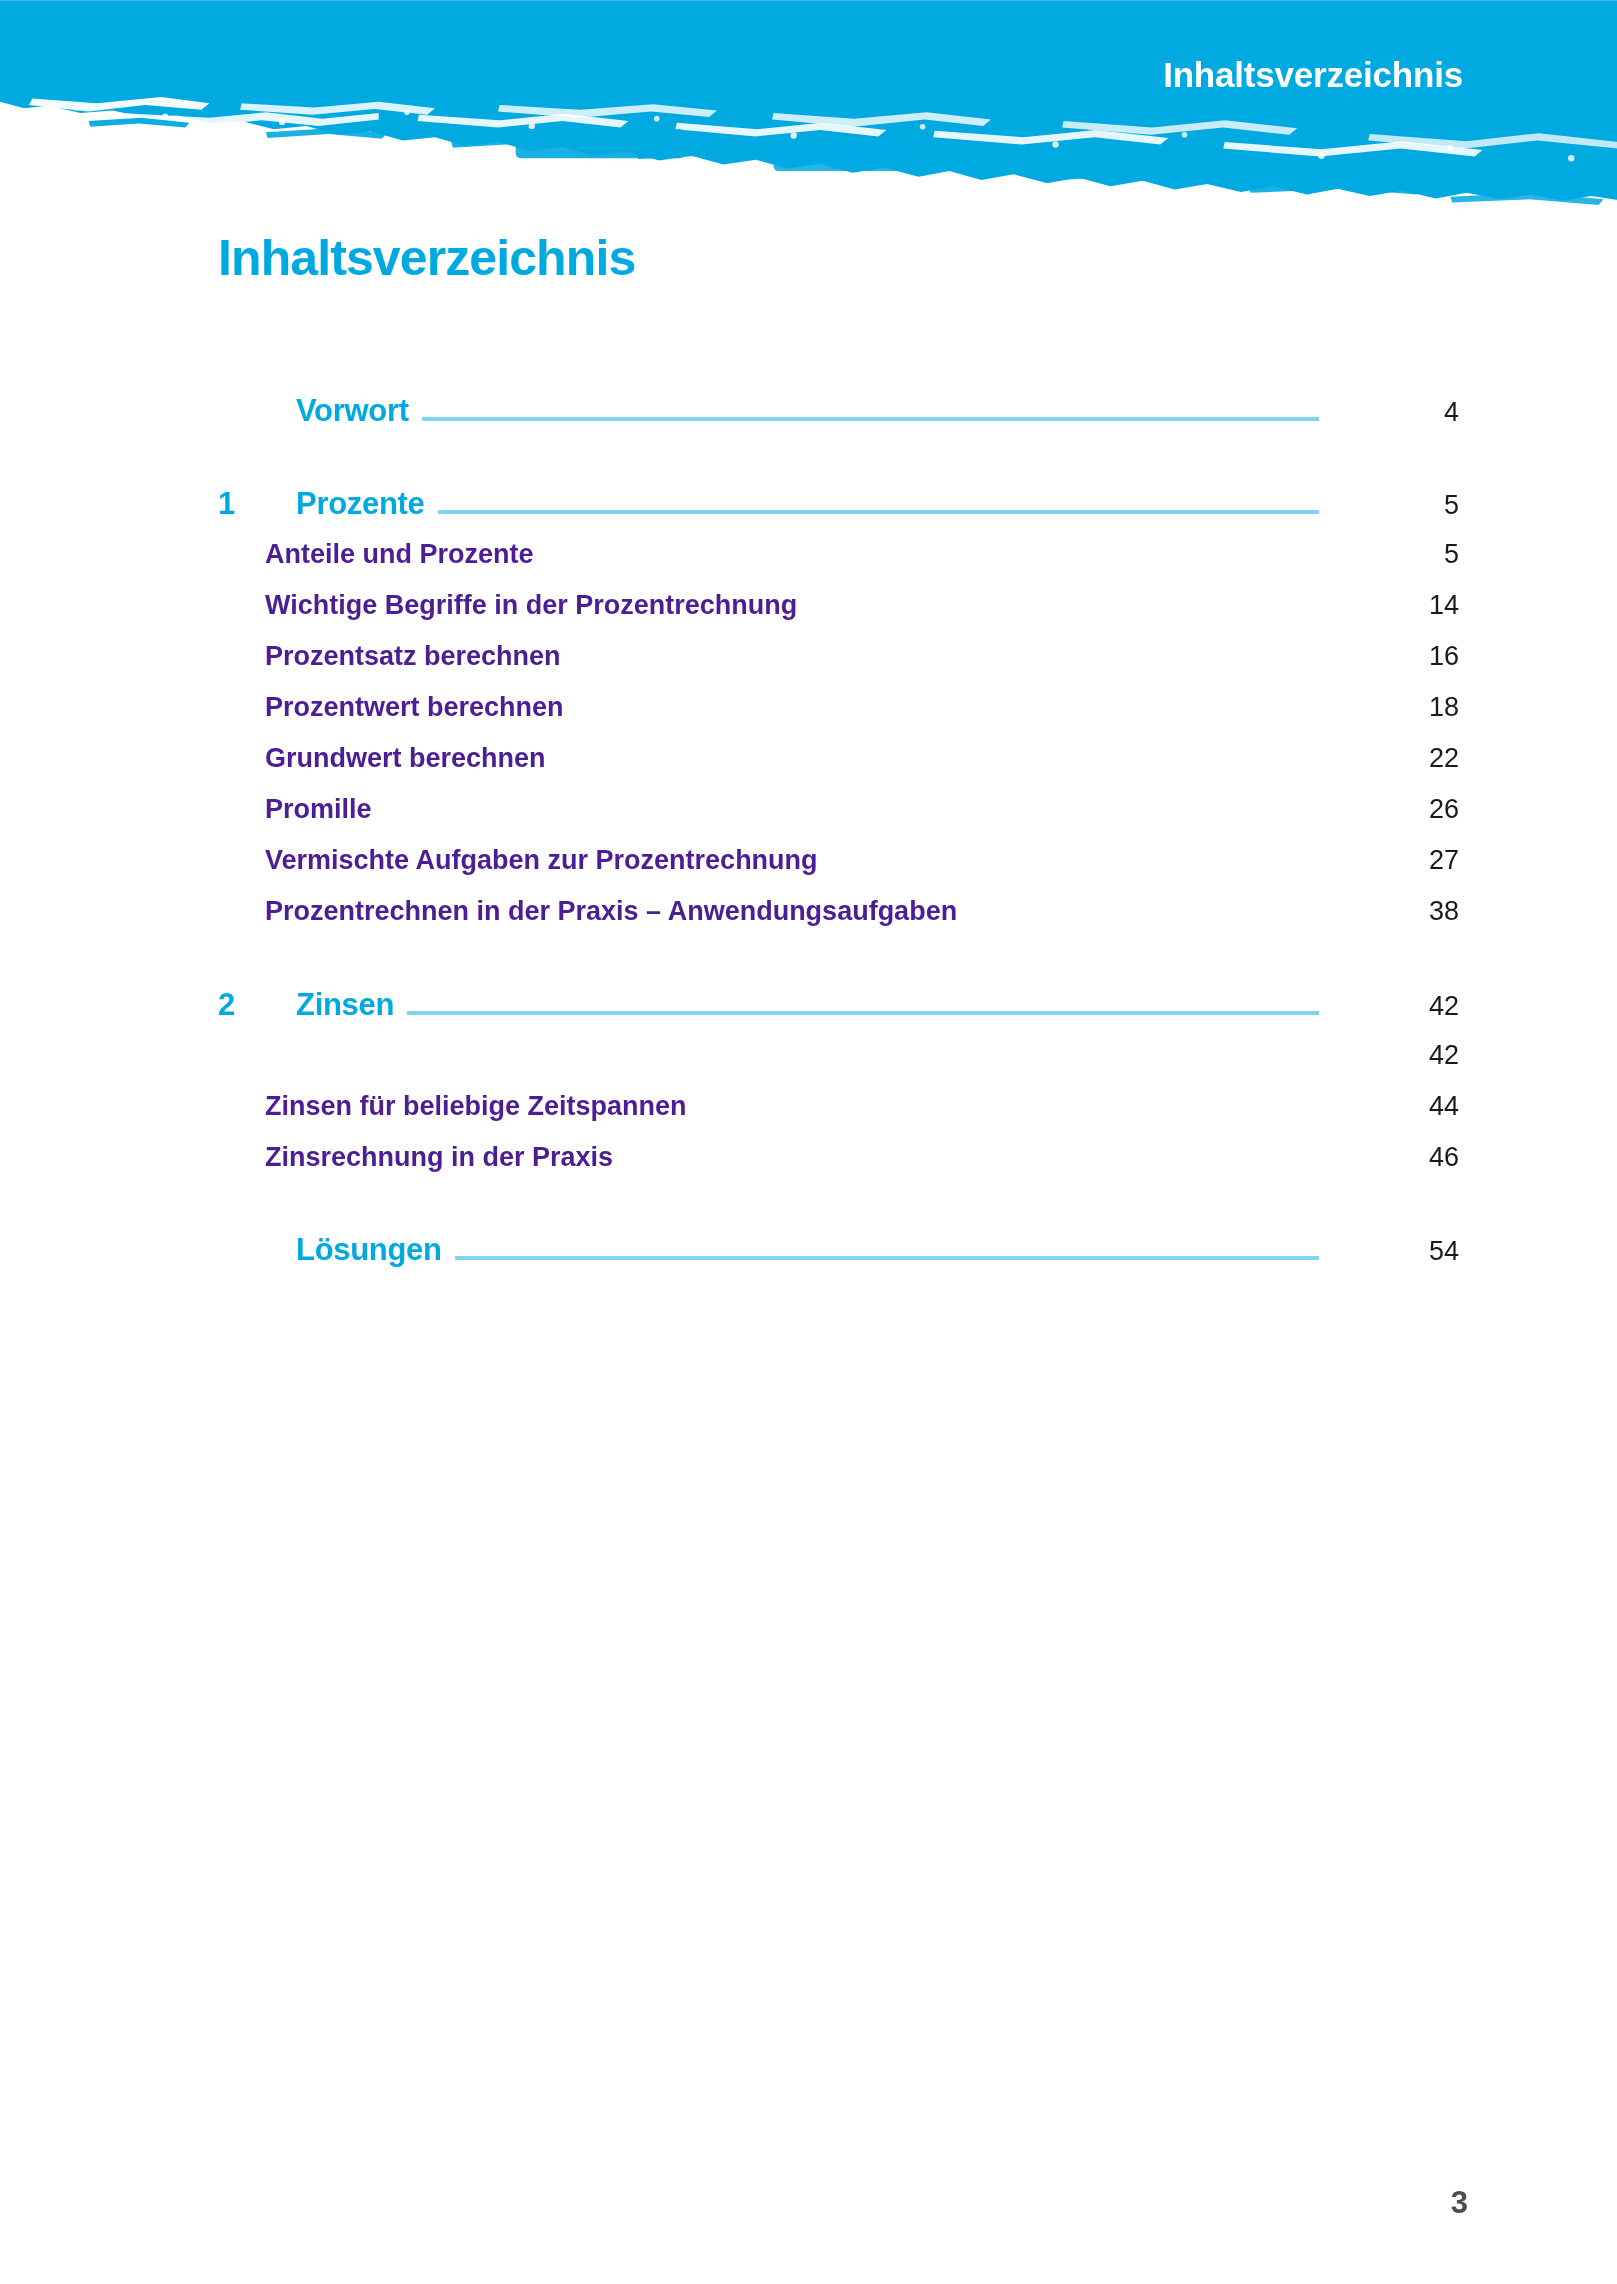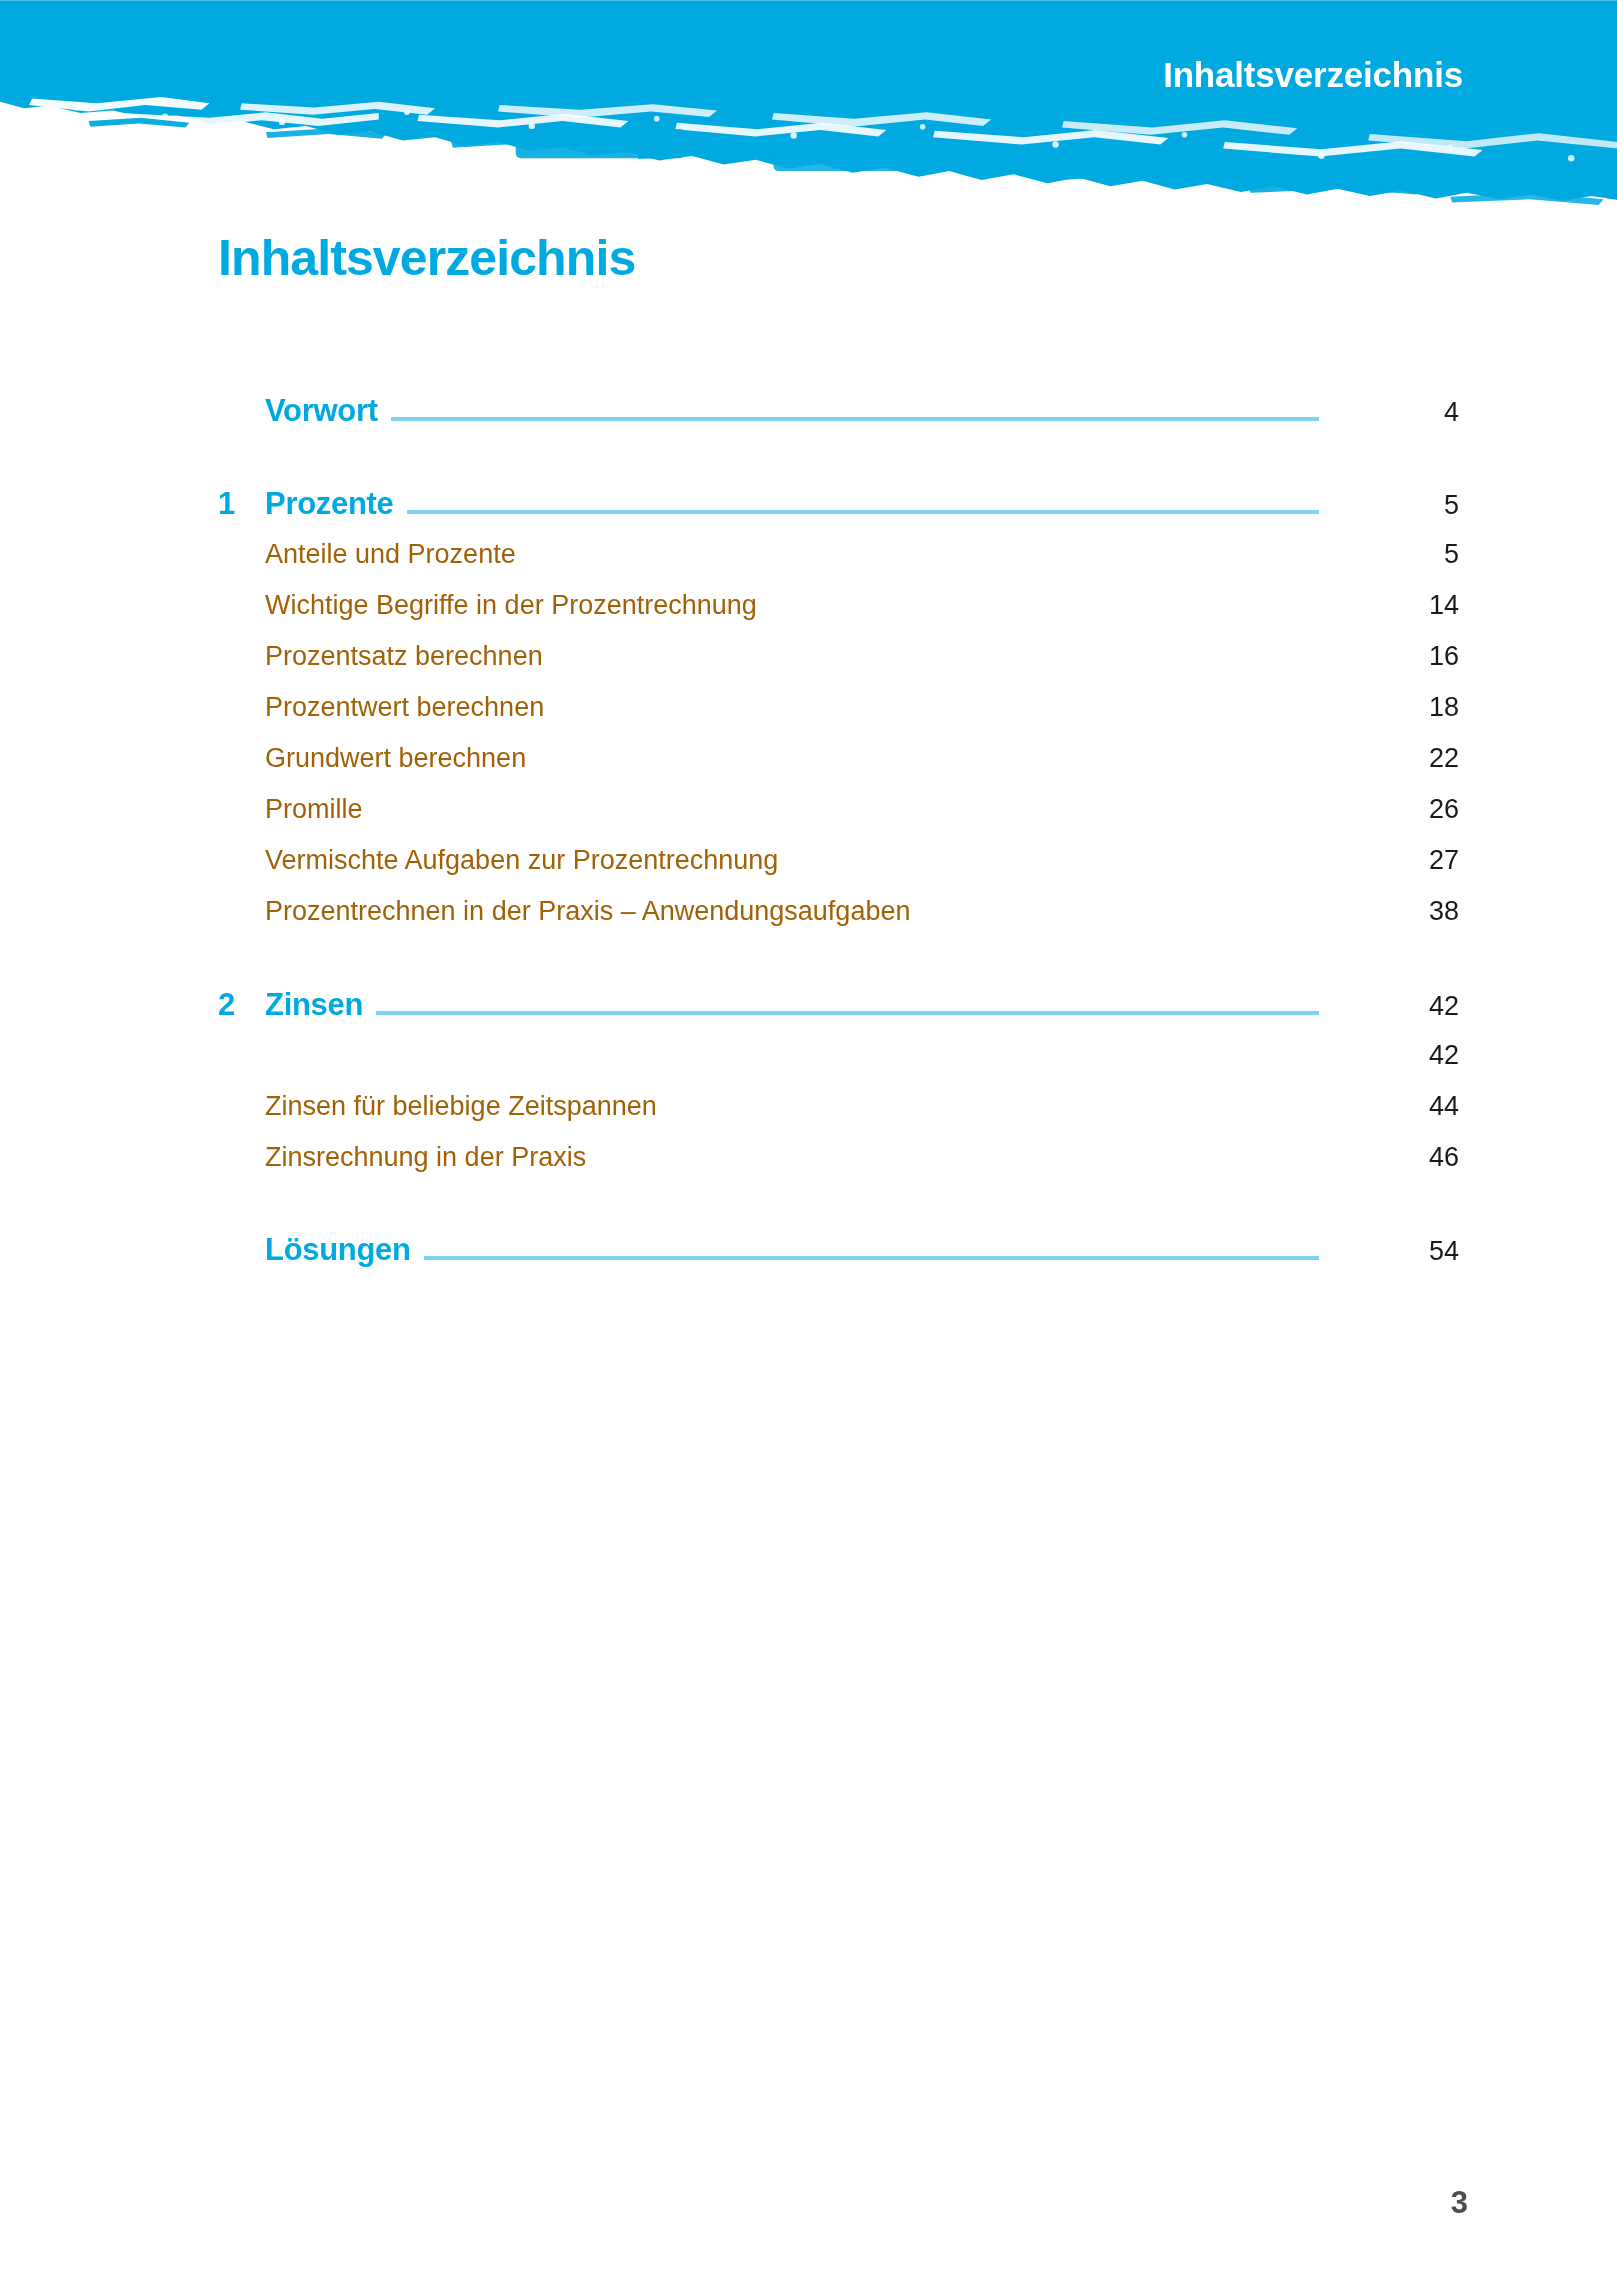--- a/index.html
+++ b/index.html
@@ -80,20 +80,21 @@
     font-weight: bold;
     line-height: 1;
   }
   .row-major .major-label {
     color: #00a9e0;
     font-size: 31px;
     font-weight: bold;
     letter-spacing: -0.3px;
     line-height: 1;
     white-space: nowrap;
+    margin-left: 31px;
   }
   .row-major .leader {
     flex: 1 1 auto;
     position: relative;
     height: 0.8px;
     margin: 0 0 7.3px 13px;
     min-width: 8px;
   }
   .row-major .leader::after {
     content: "";
@@ -114,24 +115,25 @@
   }
 
   
   .row-sub {
     display: flex;
     align-items: baseline;
     height: 51px;
     padding-left: 47px;
   }
   .row-sub .sub-label {
-    color: #a16207;
+    color: #4c1d95;
     font-size: 27px;
     line-height: 1;
     white-space: nowrap;
+    font-weight: bold;
   }
   .row-sub .sub-spacer {
     flex: 1 1 auto;
   }
   .row-sub .pagenum {
     width: 63px;
     flex: 0 0 63px;
     text-align: right;
     color: #1a1a1a;
     font-size: 27px;

